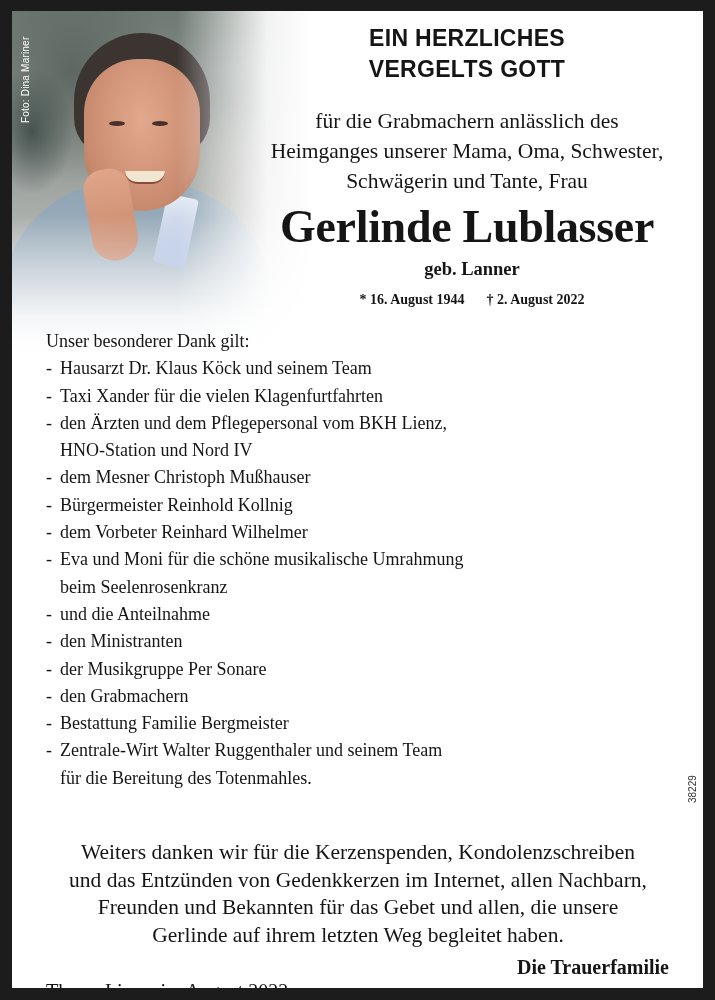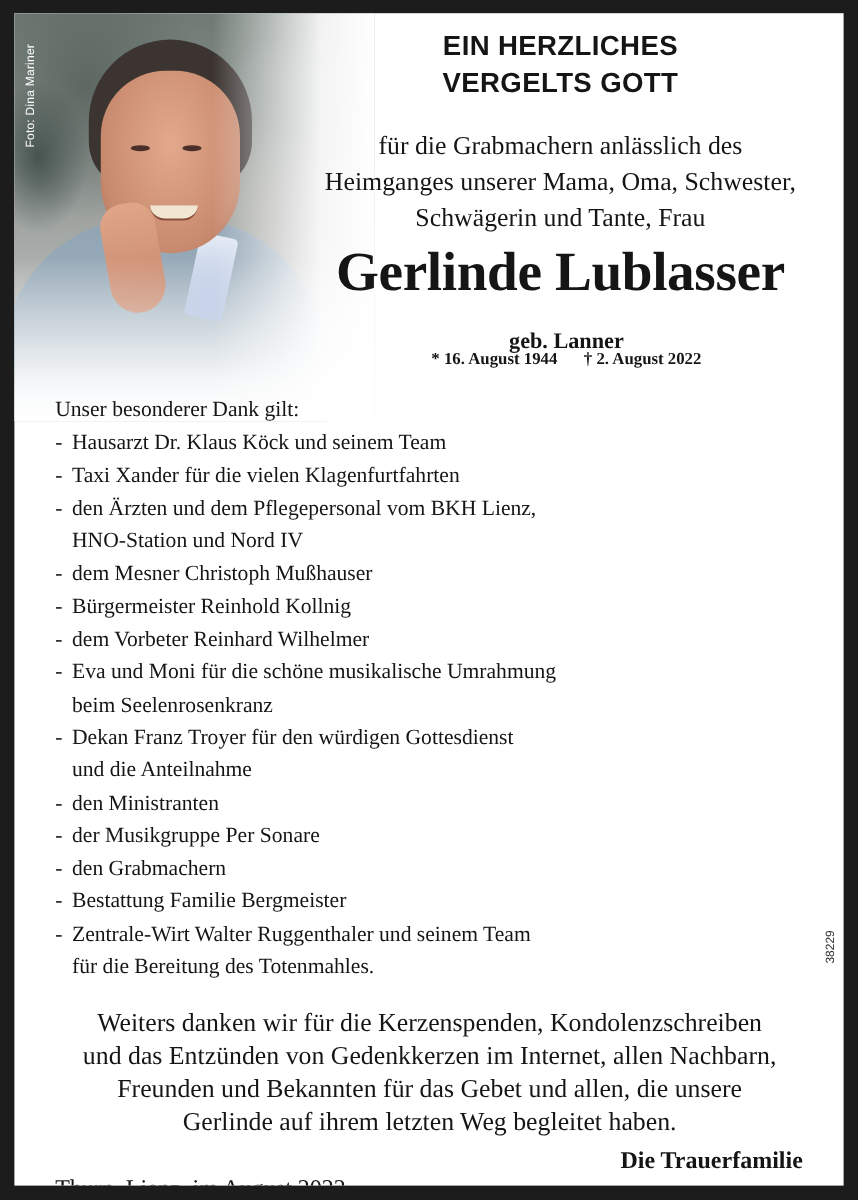--- a/index.html
+++ b/index.html
@@ -126,21 +126,21 @@
       left: 224px; top: 187px;
       width: 462px;
       text-align: center;
       font-weight: 700;
       font-size: 46px;
       line-height: 58px;
       letter-spacing: -0.3px;
     }
     .maiden {
       position: absolute;
-      left: 240px; top: 263px;
+      left: 240px; top: 247px;
       width: 440px;
       text-align: center;
       font-weight: 700;
       font-size: 18.5px;
       line-height: 22px;
     }
     .dates {
       position: absolute;
       left: 240px; top: 276px;
       width: 440px;
@@ -278,21 +278,20 @@
     <div class="item">
       <span class="dash">-</span>
       <span class="lines">
         <span>Eva und Moni für die schöne musikalische Umrahmung</span>
         <span>beim Seelenrosenkranz</span>
       </span>
     </div>
     <div class="item">
       <span class="dash">-</span>
       <span class="lines">
-        <span>Dekan Franz Troyer für den würdigen Gottesdienst</span>
         <span>und die Anteilnahme</span>
       </span>
     </div>
     <div class="item">
       <span class="dash">-</span>
       <span class="lines">
           <span>den Ministranten</span>
         </span>
     </div>
     <div class="item">

